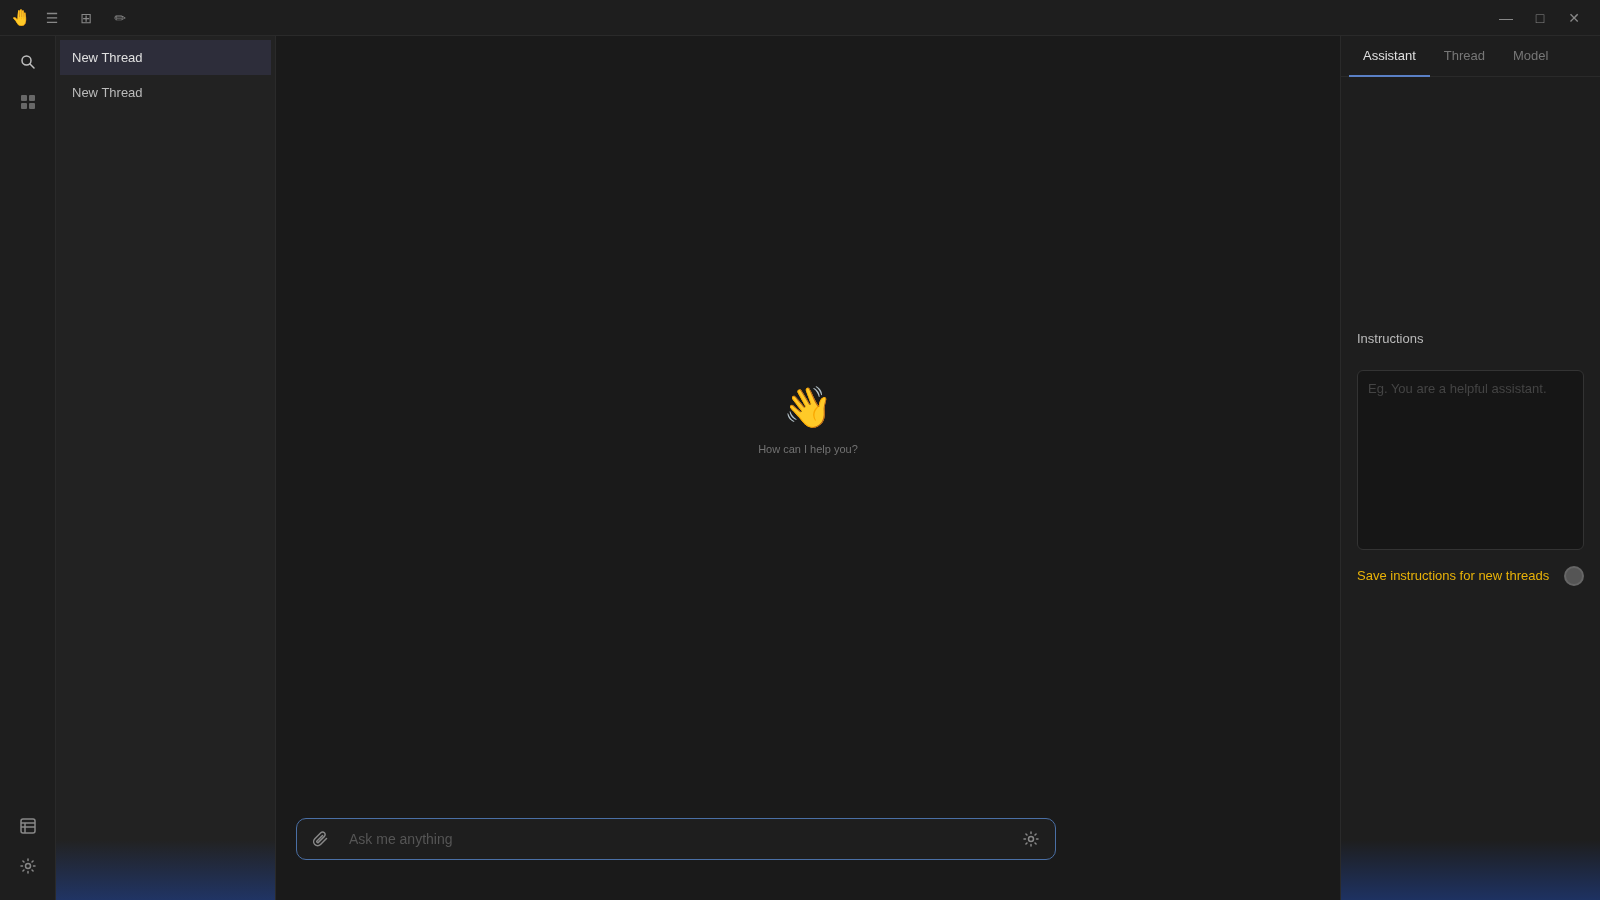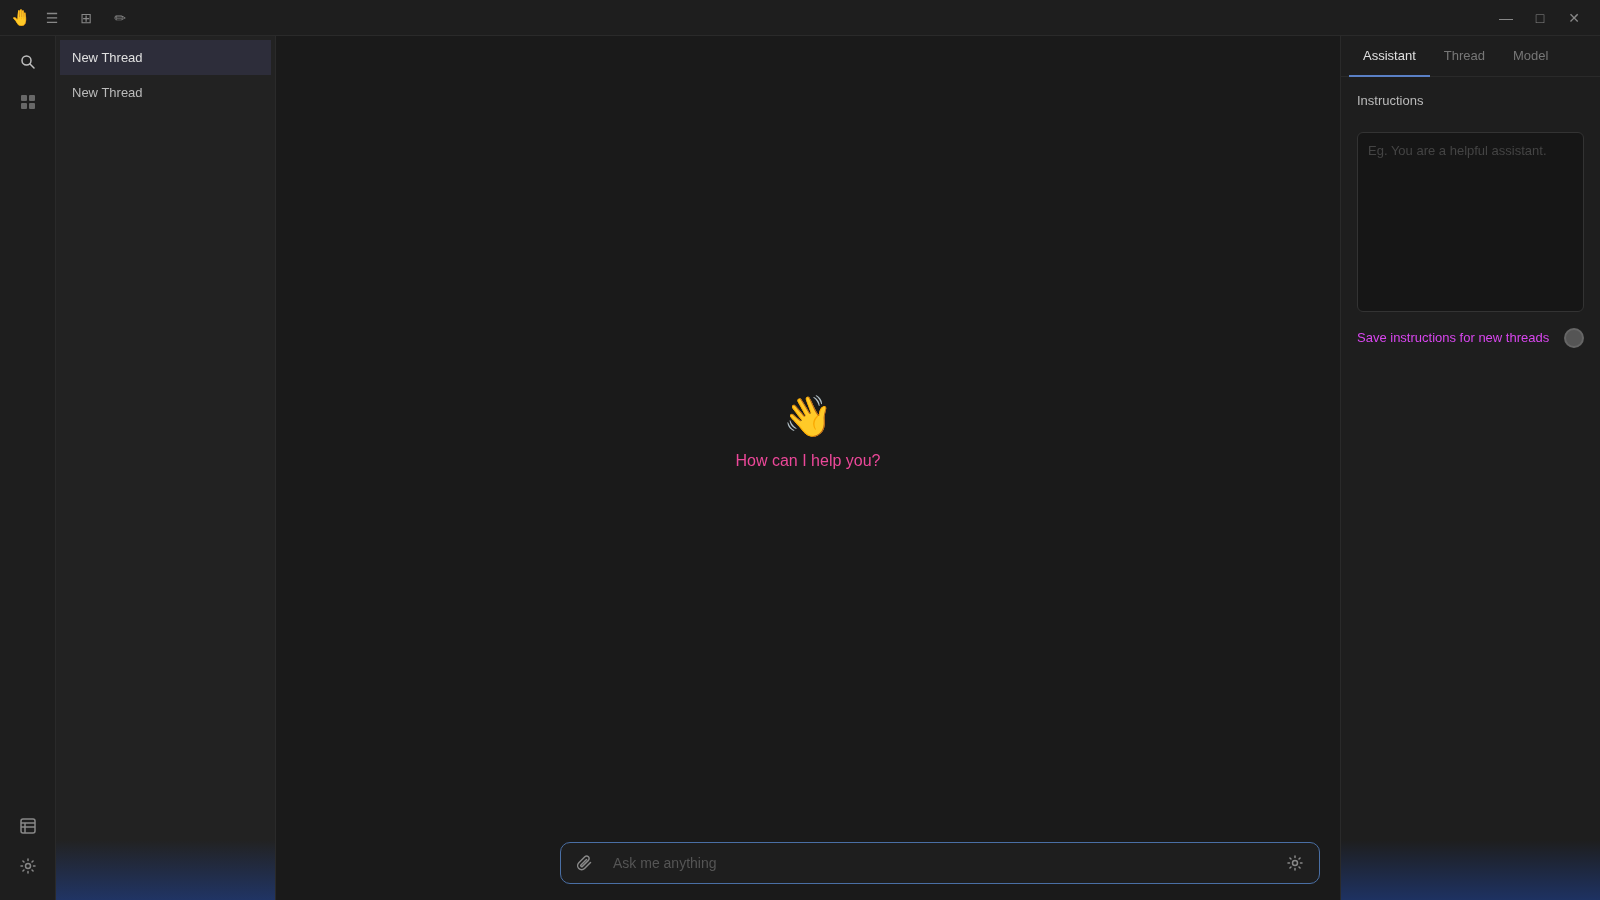--- a/index.html
+++ b/index.html
@@ -161,27 +161,27 @@
       display: flex;
       flex-direction: column;
       align-items: center;
       justify-content: center;
       gap: 12px;
     }
     .welcome-emoji {
       font-size: 40px;
     }
     .welcome-text {
-      font-size: 16px;
-      color: #ec4899;
+      font-size: 11px;
+      color: #737373;
     }
     .chat-input-area {
-      padding: 16px 20px 16px;
-      display: flex;
-      justify-content: flex-end;
+      padding: 16px 20px 40px;
+      display: flex;
+      justify-content: flex-start;
     }
     .chat-input-wrapper {
       width: 100%;
       max-width: 760px;
       background: #1e1e1e;
       border: 1.5px solid #4a6fa5;
       border-radius: 10px;
       display: flex;
       align-items: center;
       padding: 4px 8px;
@@ -227,20 +227,21 @@
       flex-shrink: 0;
     }
 
     
     .right-panel {
       width: 260px;
       background: #1e1e1e;
       border-left: 1px solid #2a2a2a;
       display: flex;
       flex-direction: column;
+      gap: 12px;
     }
     .right-panel-tabs {
       display: flex;
       border-bottom: 1px solid #2a2a2a;
       padding: 0 8px;
     }
     .right-tab {
       padding: 12px 14px;
       font-size: 13px;
       color: #777;
@@ -252,20 +253,21 @@
       color: #e0e0e0;
       border-bottom-color: #5a80c5;
     }
     .right-panel-content {
       flex: 1;
       padding: 16px;
       display: flex;
       flex-direction: column;
       gap: 16px;
       overflow: hidden;
+      justify-content: center;
     }
     .instructions-label {
       font-size: 13px;
       color: #bbb;
       font-weight: 500;
     }
     .instructions-textarea {
       flex: 1;
       background: #161616;
       border: 1px solid #333;
@@ -281,21 +283,21 @@
     }
     .instructions-textarea::placeholder { color: #444; }
     .save-instructions-row {
       display: flex;
       align-items: center;
       justify-content: space-between;
       gap: 8px;
     }
     .save-instructions-label {
       font-size: 13px;
-      color: #d946ef;
+      color: #eab308;
       line-height: 1.4;
     }
     .toggle-switch {
       width: 20px;
       height: 20px;
       border-radius: 50%;
       background: #555;
       border: 2px solid #666;
       flex-shrink: 0;
       cursor: pointer;

